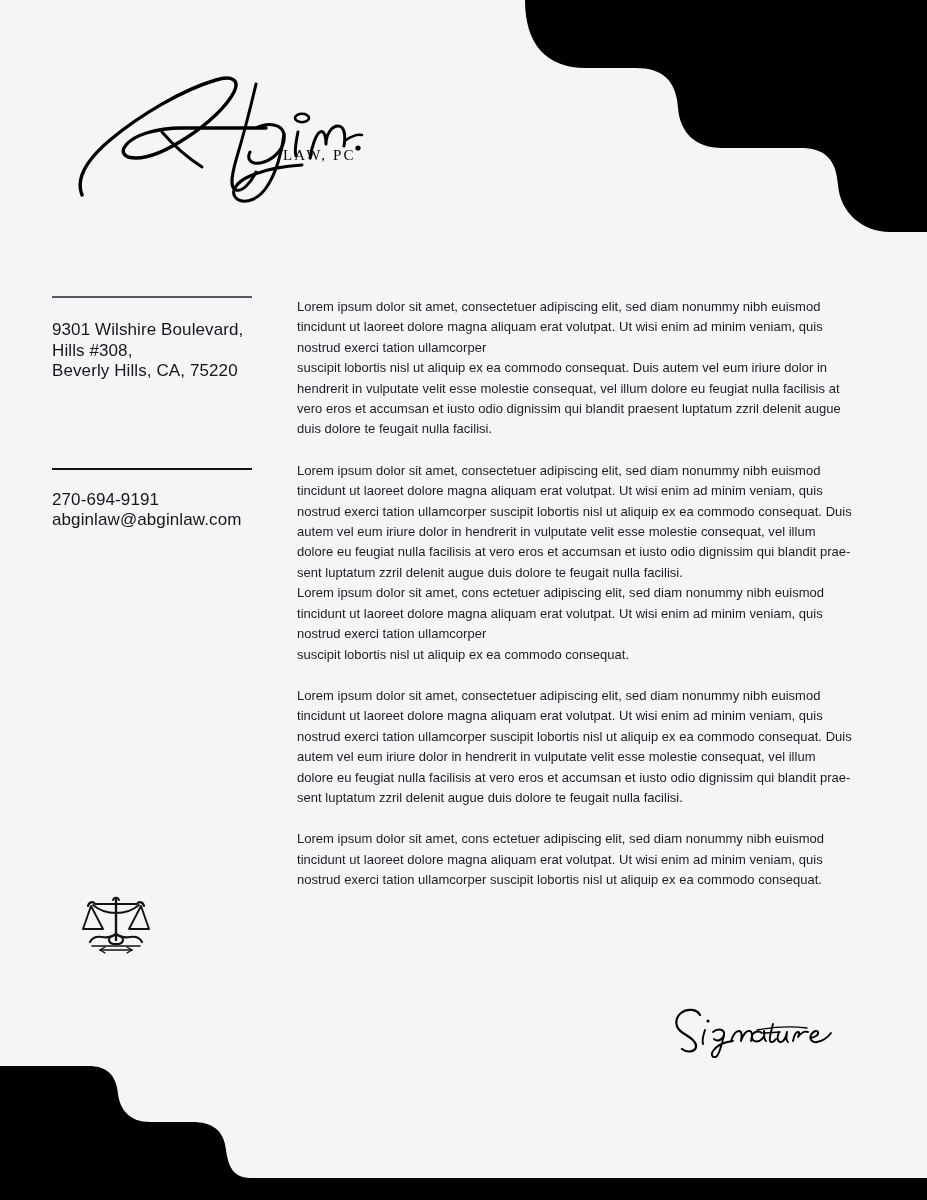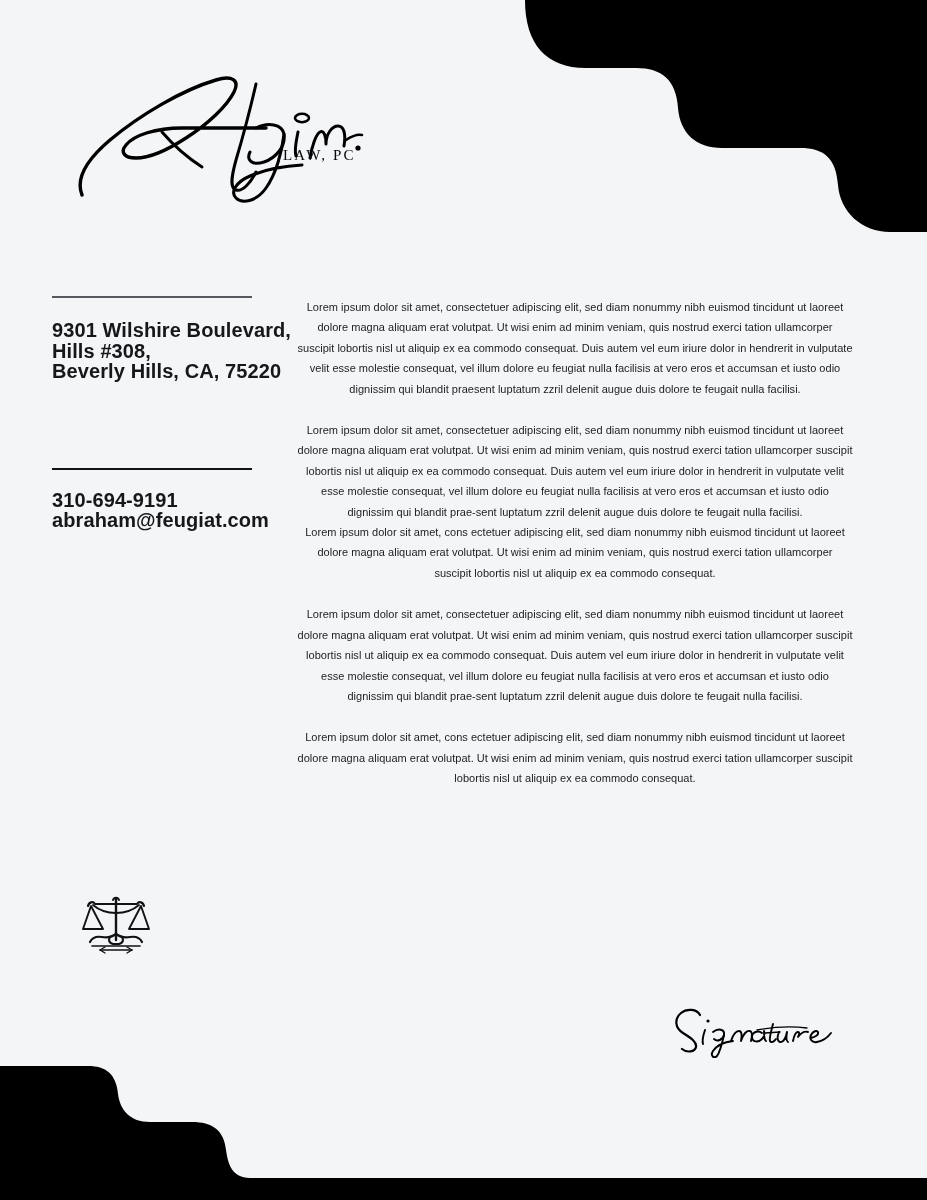--- a/index.html
+++ b/index.html
@@ -85,24 +85,24 @@
     width: 200px;
     height: 2px;
     background: #55585c;
     margin: 0;
   }
   .rule.dark {
     background: #111214;
     height: 2px;
   }
   .contact-group {
-    font-size: 20px;
+    font-size: 17px;
     line-height: 20.5px;
     color: #15171a;
-    font-weight: 700;
+    font-weight: 400;
     letter-spacing: 0.1px;
   }
   .contact-address {
     margin-top: 22px;
   }
   .rule-second-wrap {
     margin-top: 86px;
   }
   .contact-phone-email {
     margin-top: 20px;
@@ -122,25 +122,25 @@
   }
 
   
   .body-col {
     position: absolute;
     left: 297px;
     top: 297px;
     width: 556px;
   }
   .para {
-    font-size: 11px;
+    font-size: 13px;
     line-height: 20.4px;
     color: #1b1d20;
     margin: 0 0 21px 0;
-    text-align: center;
+    text-align: left;
     white-space: pre-line;
     letter-spacing: 0.02px;
   }
   .para:last-child {
     margin-bottom: 0;
   }
 
   
   .signature {
     position: absolute;
@@ -205,22 +205,22 @@
       <span class="contact-line">9301 Wilshire Boulevard,</span>
       <span class="contact-line">Hills #308,</span>
       <span class="contact-line">Beverly Hills, CA, 75220</span>
     </div>
 
     <div class="rule-second-wrap">
       <div class="rule dark"></div>
     </div>
 
     <div class="contact-group contact-phone-email">
-      <span class="contact-line">310-694-9191</span>
-      <span class="contact-line">abraham@feugiat.com</span>
+      <span class="contact-line">270-694-9191</span>
+      <span class="contact-line">abginlaw@abginlaw.com</span>
     </div>
   </div>
 
   <svg class="scales-icon" viewBox="0 0 72 64" aria-hidden="true">
     <g stroke="#111214" fill="none" stroke-linecap="round" stroke-linejoin="round">
 
       <path d="M36,6 L36,47" stroke-width="2.4"></path>
 
       <path d="M33,7 C34,4 38,4 39,7" stroke-width="2"></path>
 

